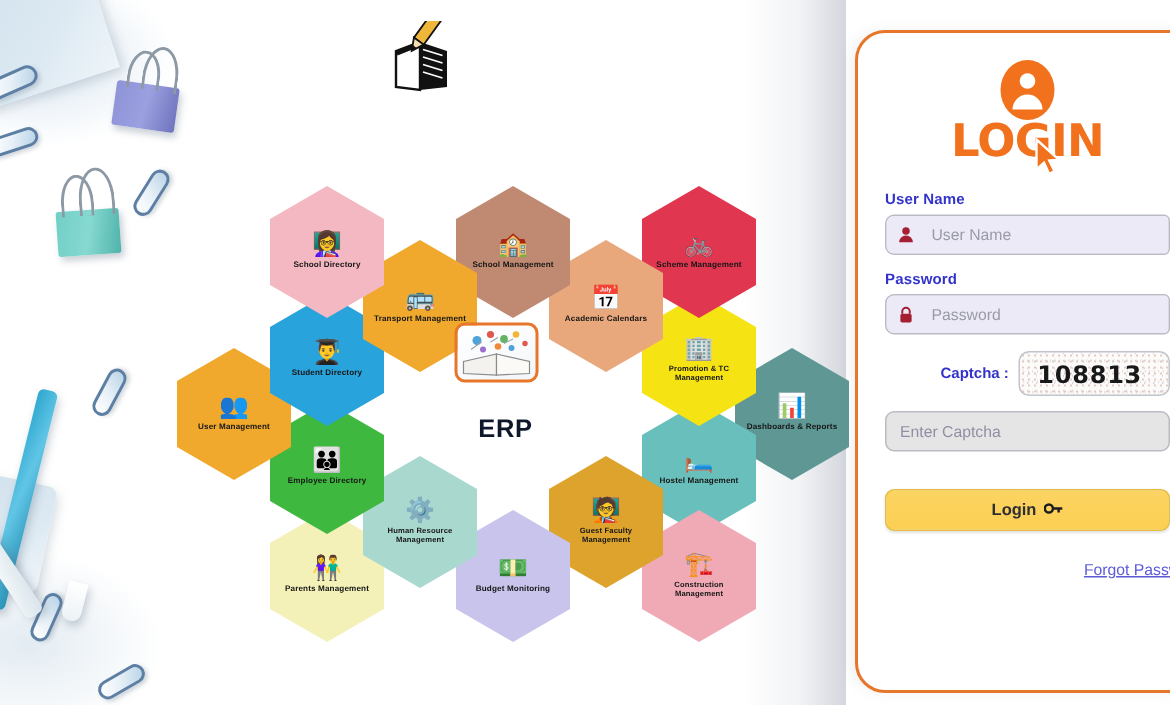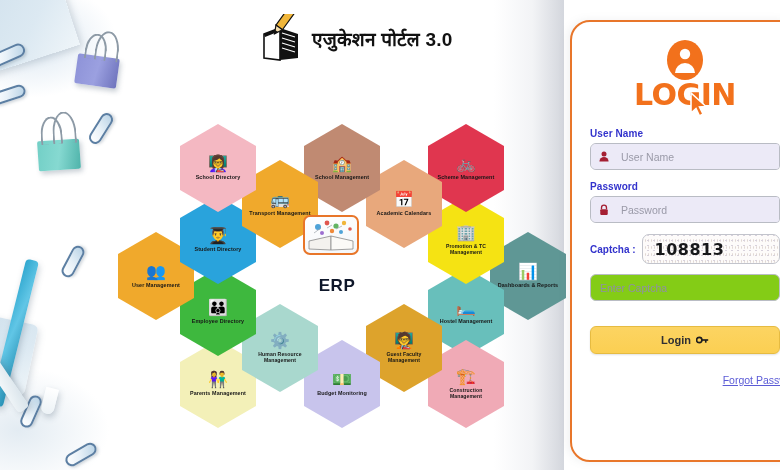--- a/index.html
+++ b/index.html
@@ -145,29 +145,29 @@
     border:none; outline:none; background:#eceaf7;
     font-family:"Liberation Sans", sans-serif;
     font-size:10.5px; color:#3c3c4a; flex:1; height:100%;
     padding:0 4px;
   }
   .input-row input::placeholder { color:#9a9aa8; }
 
   .plain-input {
     width:100%; height:27px;
     border:1px solid #b9bcc4; border-radius:6px;
-    background:#84cc16; outline:none;
+    background:#e5e5e5; outline:none;
     font-family:"Liberation Sans", sans-serif;
     font-size:10.5px; color:#3c3c4a; padding:0 9px;
     margin-bottom:13px;
   }
   .plain-input::placeholder { color:#8f8fa5; }
 
   #captcha-row { display:flex; align-items:center; gap:6px; margin-bottom:10px; }
-  #captcha-label { font-size:10px; font-weight:bold; color:#3333cc; white-space:nowrap; }
+  #captcha-label { font-size:10px; font-weight:bold; color:#3333cc; white-space:nowrap;margin-left:37px; }
   #captcha-box {
     flex:1; height:30px; border:1px solid #c2c4cc; border-radius:7px;
     display:flex; align-items:center; padding-left:12px;
     background:#fdfbfa;
     position:relative; overflow:hidden;
   }
   #captcha-noise {
     position:absolute; inset:0; opacity:.55;
     background-image:
       radial-gradient(#c9a69c 0.5px, transparent 0.6px),
@@ -242,21 +242,20 @@
       <path d="M24 19 L37 23 M24 24 L37 28 M24 29 L37 33 M24 34 L37 38" stroke="#ffffff" stroke-width="1.2"></path>
       <path d="M6 20 L22 14 L22 17 L7 23 Z" fill="#111111"></path>
       <g transform="rotate(36 22 14)">
         <rect x="17" y="-12" width="8" height="26" fill="#f0b63a" stroke="#111" stroke-width="1.2"></rect>
         <rect x="17" y="-18" width="8" height="6" fill="#e8a0ab" stroke="#111" stroke-width="1.2"></rect>
         <path d="M17 14 L21 22 L25 14 Z" fill="#f6dfae" stroke="#111" stroke-width="1.2"></path>
         <path d="M19.2 18.5 L21 22 L22.8 18.5 Z" fill="#111"></path>
       </g>
     </svg>
   </div>
-  <div id="header-title">एजुकेशन पोर्टल 3.0</div>
 </div>
 
 <div id="hexwrap">
     <div class="hex" style="left: 372px; top: 122px; background: rgb(95, 151, 149);">
       <div class="hicon">📊</div>
       <div class="hlabel">Dashboards &amp; Reports</div>
     </div>
     <div class="hex" style="left: 310px; top: 158px; background: rgb(104, 191, 187);">
       <div class="hicon">🛏️</div>
       <div class="hlabel">Hostel Management</div>

